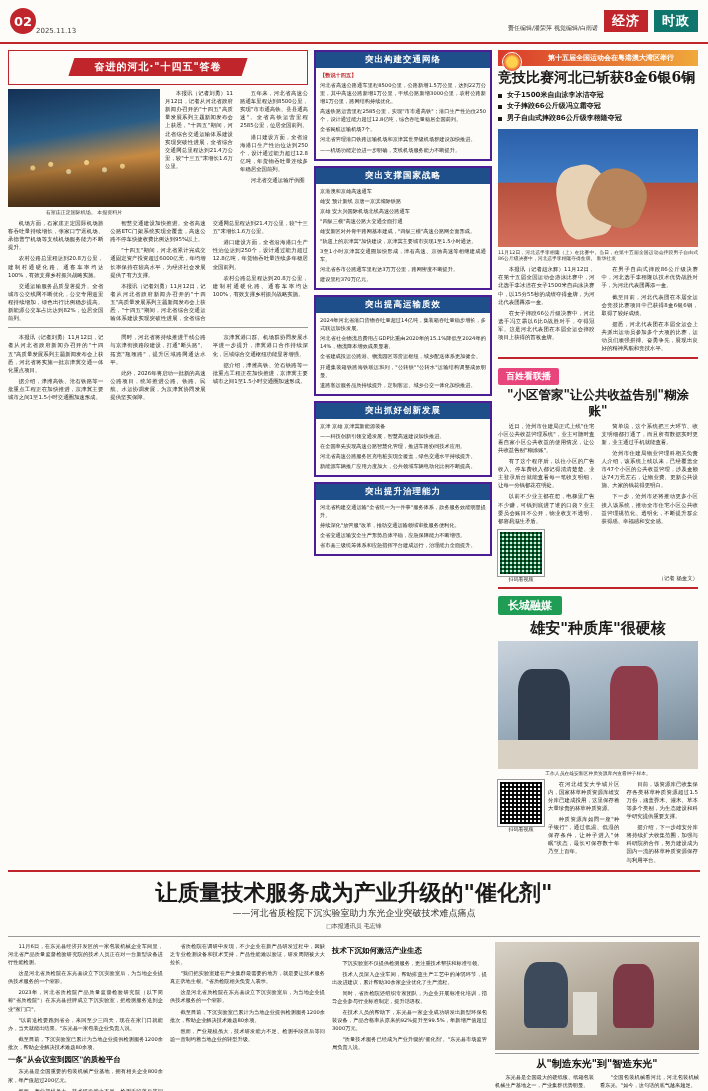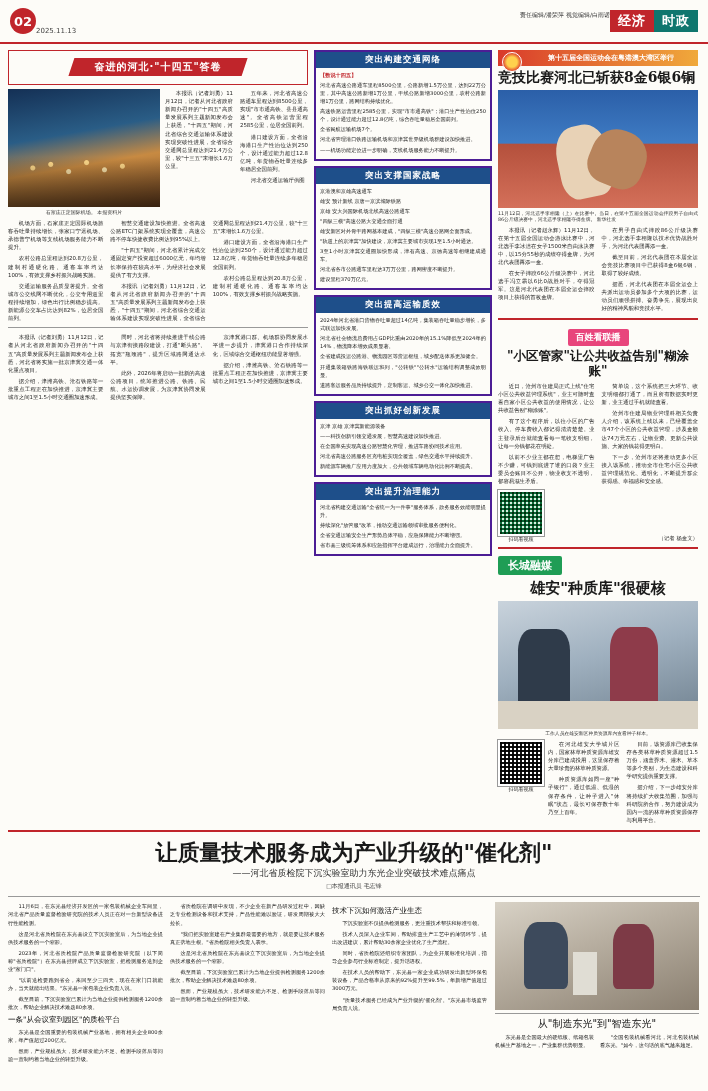--- a/index.html
+++ b/index.html
@@ -33,21 +33,21 @@
   }
   .mast-title {
     color:#c0252b; font-weight:bold; font-size:19px;
     letter-spacing:1px;
     font-family:"DejaVu Serif","Liberation Serif",serif;
   }
   .mast-date {
     position:absolute; left:36px; top:27px;
     font-size:7px; color:#444;
   }
-  .mast-right { margin-left:auto; display:flex; align-items:flex-start; }
+  .mast-right { margin-left:auto; display:flex; align-items:flex-end; gap:6px; }
   .mast-credits { font-size:6px; color:#333; line-height:1.5; text-align:right; }
   .mast-tag {
     background:#c0252b; color:#fff; font-size:13px; font-weight:bold;
     padding:2px 8px; letter-spacing:1px;
   }
   .mast-tag.alt { background:#0f766e; }
 
   
   .cols { display:flex; padding:6px 8px 0 8px; gap:6px; }
   .col-left { width:300px; }
@@ -205,21 +205,21 @@
     font-family:"DejaVu Serif","Liberation Serif",serif;
     font-weight:bold; font-size:22px; text-align:center; line-height:1.2;
     margin:2px 0;
   }
   .feature-sub { font-size:9px; text-align:center; color:#333; margin-bottom:2px; }
   .feature-by { font-size:6px; text-align:center; color:#444; margin-bottom:4px; }
   .bottom-flex { display:flex; gap:7px; }
   .bottom-left { width:480px; }
   .bottom-right { width:204px; }
   .inline-head {
-    font-weight:normal; font-size:7.5px; margin:3px 0 2px 0; color:#111;
+    font-weight:bold; font-size:7.5px; margin:3px 0 2px 0; color:#111;
   }
   .b-photo {
     width:100%; height:108px;
     background:linear-gradient(160deg,#d8d2c6 0%,#b9b0a2 40%,#8a7f70 100%);
     position:relative; overflow:hidden; margin-bottom:2px;
   }
   .b-photo .p1 { position:absolute; left:14%; top:18%; width:22%; height:62%; background:#3d4a5c; border-radius:30% 30% 10% 10%; }
   .b-photo .p2 { position:absolute; left:58%; top:20%; width:20%; height:60%; background:#7d3a46; border-radius:30% 30% 10% 10%; }
   .b-photo .p3 { position:absolute; left:38%; top:46%; width:12%; height:40%; background:#e0ddd4; }
   .xiong-photo {
@@ -361,38 +361,43 @@
 
     <div class="col-right">
 
       <div class="sport-banner">
         <span class="emblem"></span>
         <span>第十五届全国运动会在粤港澳大湾区举行</span>
       </div>
 
       <div class="r-head">竞技比赛河北已斩获8金6银6铜</div>
 
+      <ul class="bullets">
+        <li>女子1500米自由泳李冰洁夺冠</li>
+        <li>女子摔跤66公斤级冯立霜夺冠</li>
+        <li>男子自由式摔跤86公斤级李栩隆夺冠</li>
+      </ul>
 
       <div class="sport-photo">
         <div class="figA"></div>
           <div class="figB"></div>
       </div>
       <div class="caption" style="text-align:justify; font-size:4.8px;">11月12日，河北选手李栩隆（上）在比赛中。当日，在第十五届全国运动会摔跤男子自由式86公斤级决赛中，河北选手李栩隆夺得金牌。    新华社发</div>
 
       <div class="body-cols two">
         <p>本报讯（记者赵永辉）11月12日，在第十五届全国运动会游泳比赛中，河北选手李冰洁在女子1500米自由泳决赛中，以15分55秒的成绩夺得金牌，为河北代表团再添一金。</p>
         <p>在女子摔跤66公斤级决赛中，河北选手冯立霜以6比0战胜对手，夺得冠军。这是河北代表团在本届全运会摔跤项目上获得的首枚金牌。</p>
         <p>在男子自由式摔跤86公斤级决赛中，河北选手李栩隆以技术优势战胜对手，为河北代表团再添一金。</p>
         <p>截至目前，河北代表团在本届全运会竞技比赛项目中已获得8金6银6铜，取得了较好成绩。</p>
         <p>据悉，河北代表团在本届全运会上共派出运动员参加多个大项的比赛，运动员们顽强拼搏、奋勇争先，展现出良好的精神风貌和竞技水平。</p>
       </div>
 
       <div class="rule-red"></div>
 
-      <div style="text-align:center;">
+      <div style="">
         <span class="pink-head">百姓看联播</span>
       </div>
       <div class="r-head" style="font-size:12.5px; text-align:center;">"小区管家"让公共收益告别"糊涂账"</div>
 
       <div class="body-cols two">
         <p>近日，沧州市住建局正式上线"住宅小区公共收益管理系统"，业主可随时查看自家小区公共收益的使用情况，让公共收益告别"糊涂账"。</p>
         <p>有了这个程序后，以往小区的广告收入、停车费收入都记得清清楚楚。业主登录后台就能查看每一笔收支明细，让每一分钱都花在明处。</p>
         <p>以前不少业主都在想，电梯里广告不少赚，可钱到底进了谁的口袋？业主委员会账目不公开，物业收支不透明，都容易滋生矛盾。</p>
         <p>简单说，这个系统把三大环节、收支明细都打通了，而且所有数据实时更新，业主通过手机就能查看。</p>
         <p>沧州市住建局物业管理科相关负责人介绍，该系统上线以来，已经覆盖全市47个小区的公共收益管理，涉及金额达74万元左右，让物业费、更新公共设施、大家的钱花得更明白。</p>

